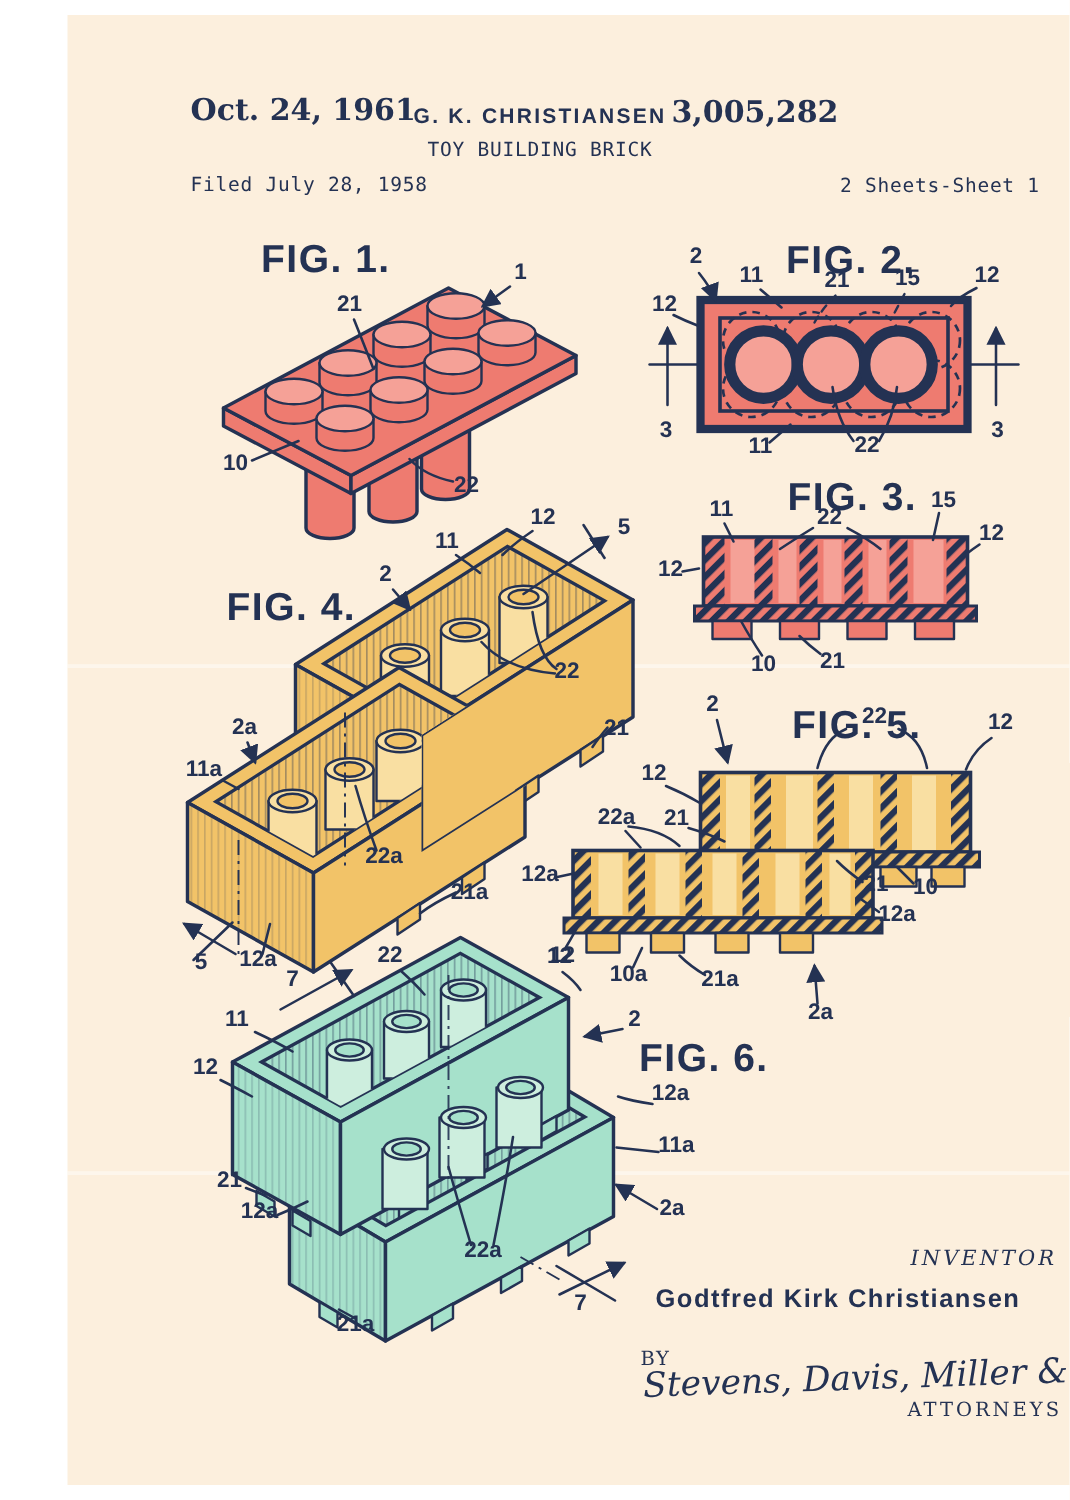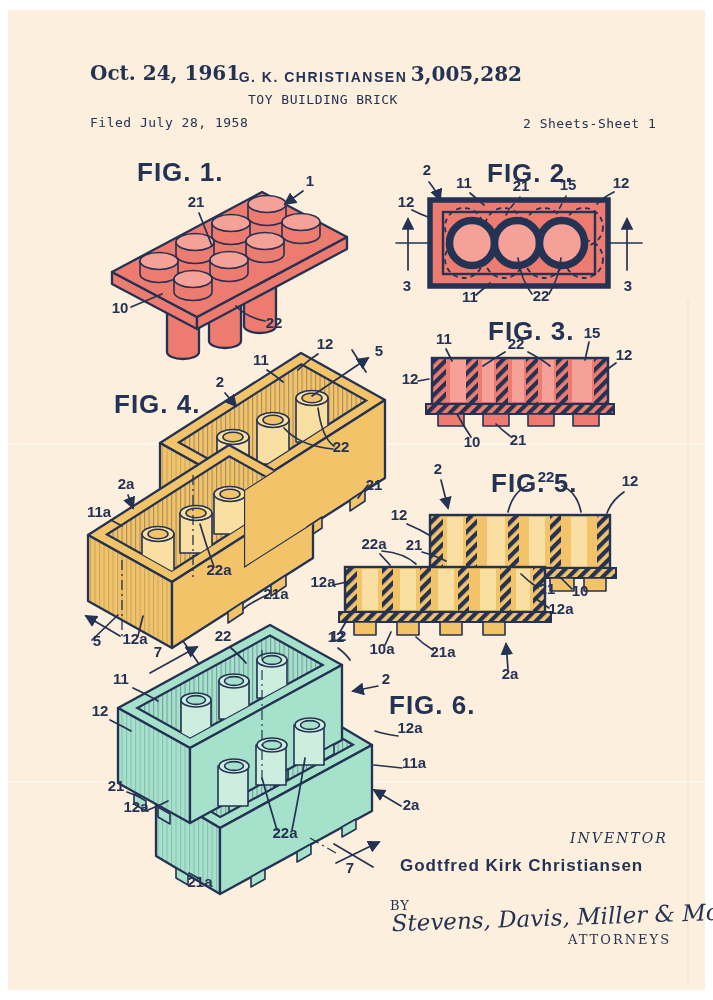--- a/index.html
+++ b/index.html
@@ -1,16 +1,16 @@
 <!DOCTYPE html>
 <html style="--frame: #ffffff; --paper: #fcefdd; --ink: #243253; --red: #ee7b70; --red_light: #f5a197; --yellow: #f2c368; --yellow_light: #f9dfa2; --teal: #a6e1cb; --teal_light: #cdeede;"><head>
 <meta charset="utf-8">
 <style>
   html,body{margin:0;padding:0;background:#ffffff;}
-  .stage{width:622px;height:1000px;position:relative;background:var(--frame,#ffffff);}
+  .stage{width:622px;height:1000px;position:relative;background:var(--frame,#ffffff);padding-left:37px;}
   svg{display:block;}
   
   .ink{stroke:var(--ink);fill:none;stroke-width:2.3;stroke-linejoin:round;stroke-linecap:round;}
   .ink-thin{stroke:var(--ink);fill:none;stroke-width:1.6;stroke-linejoin:round;stroke-linecap:round;}
   .f-red{fill:var(--red);}  .f-redl{fill:var(--red_light);}
   .f-yel{fill:var(--yellow);} .f-yell{fill:var(--yellow_light);}
   .f-teal{fill:var(--teal);} .f-teall{fill:var(--teal_light);}
   .f-paper{fill:var(--paper);}
   .hat{fill:url(#hat);}
   .vsh{fill:url(#vsh);}

